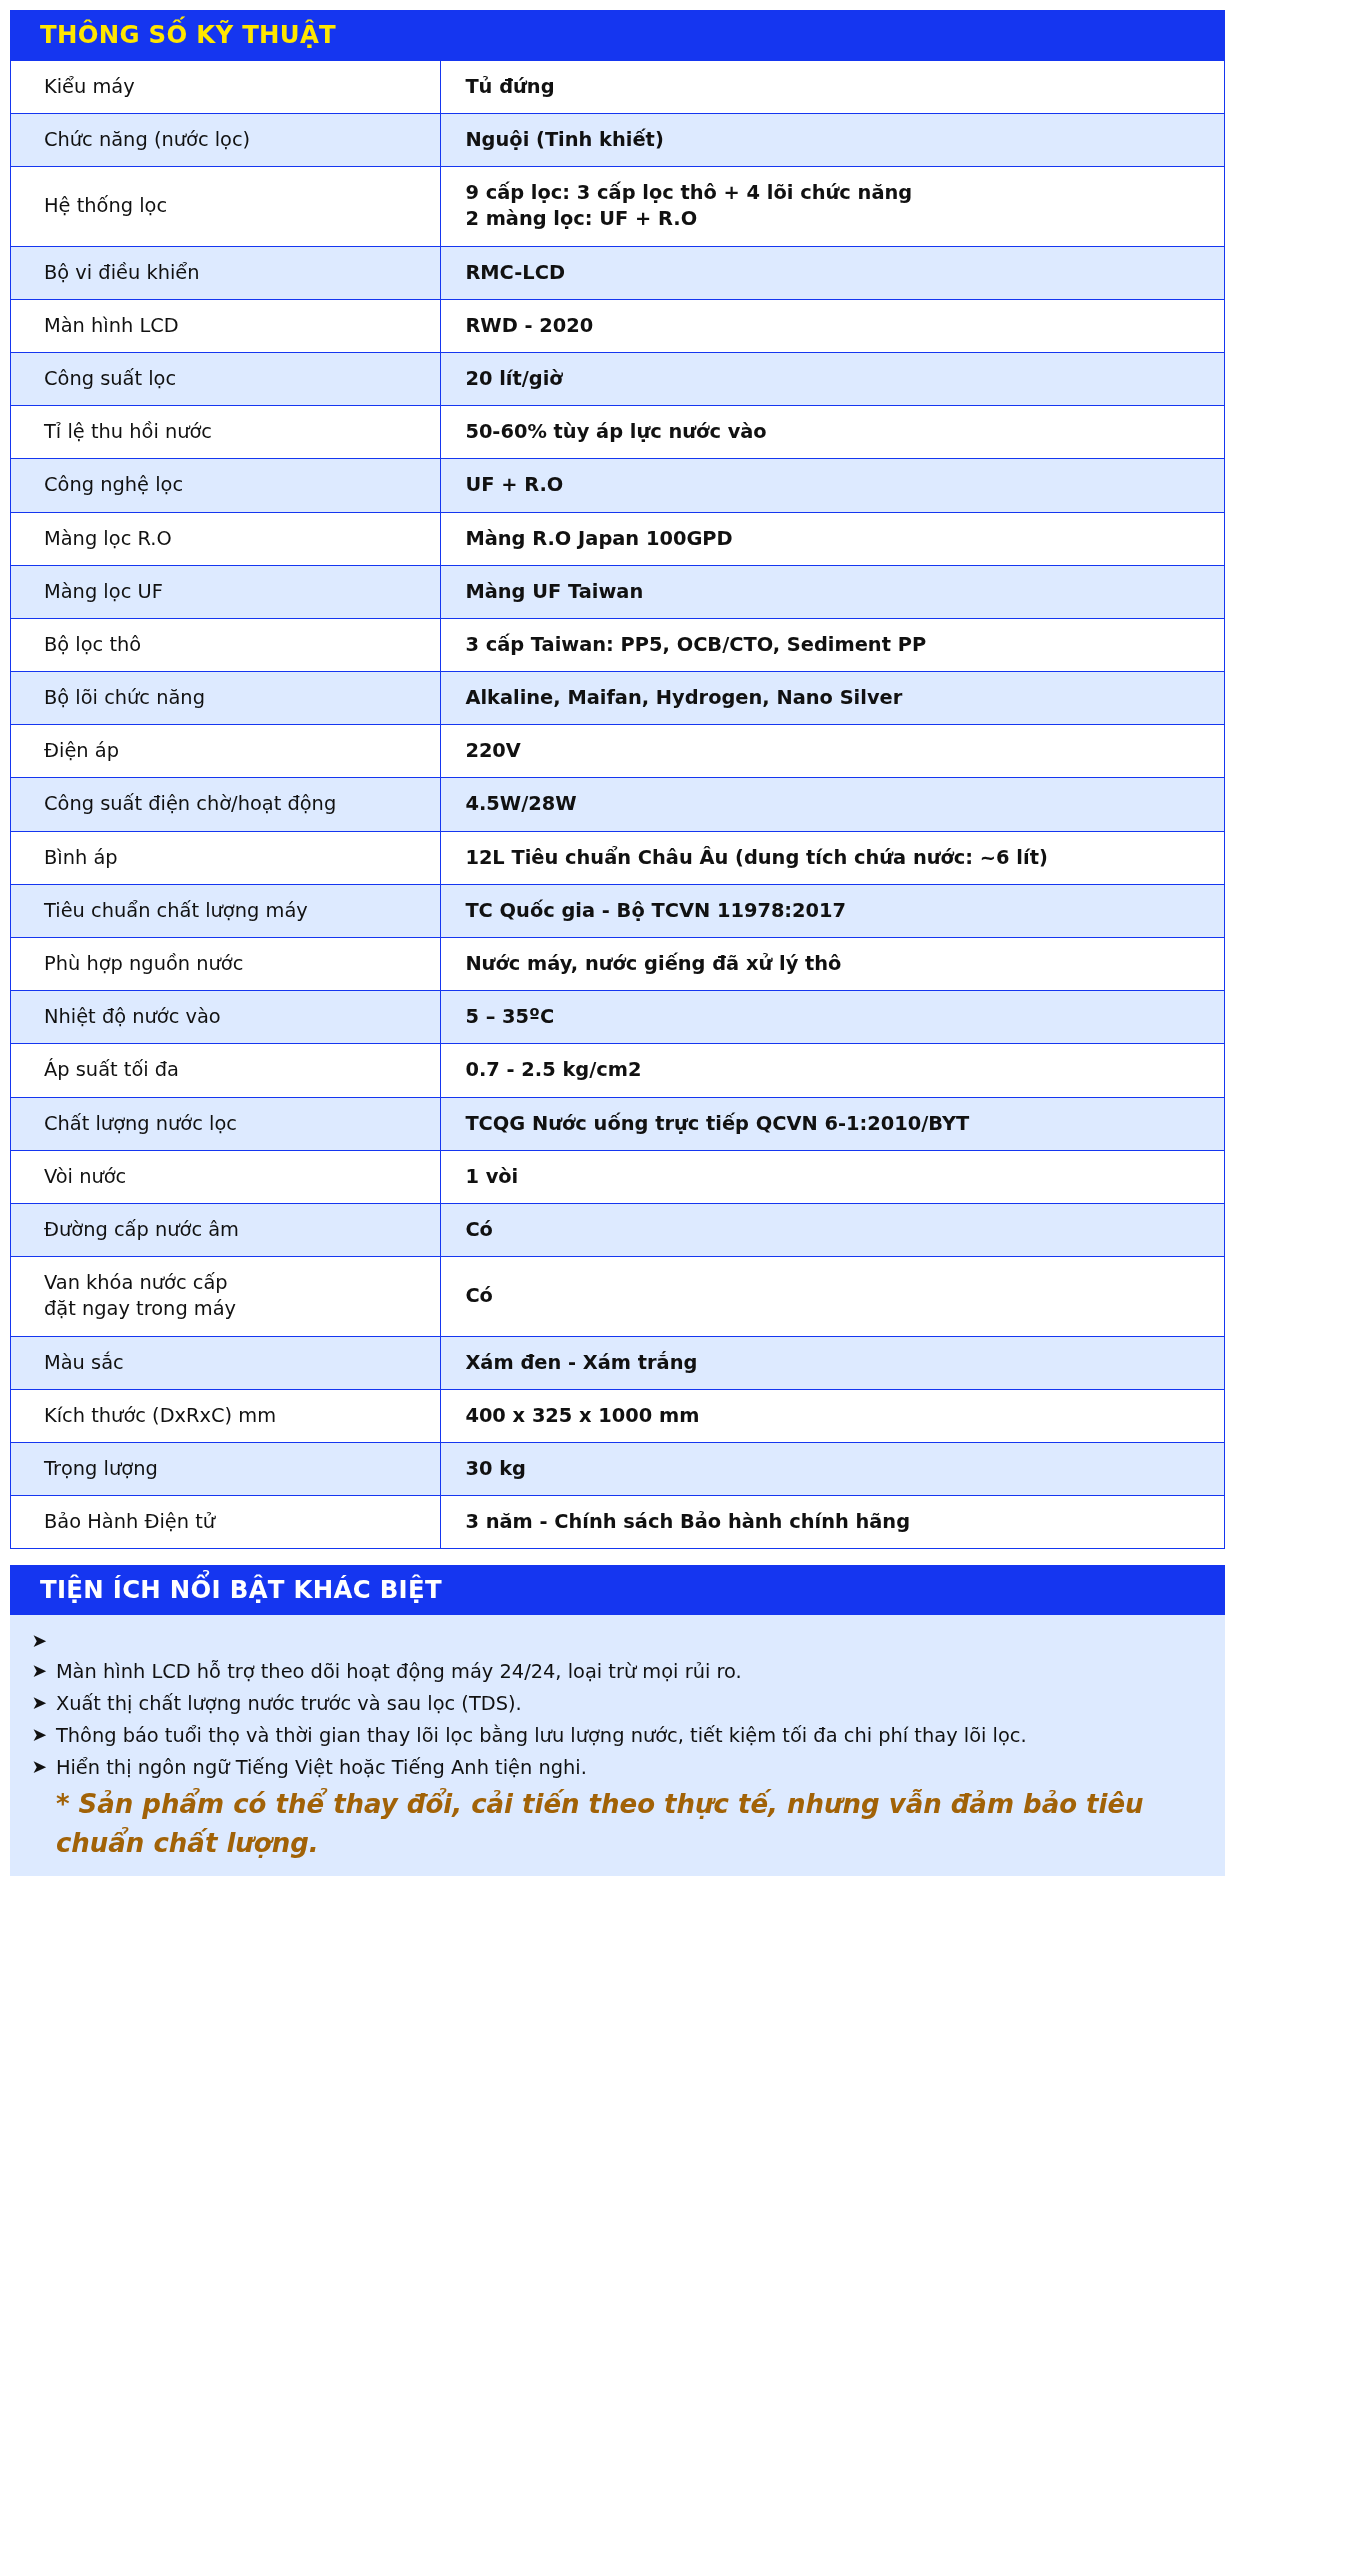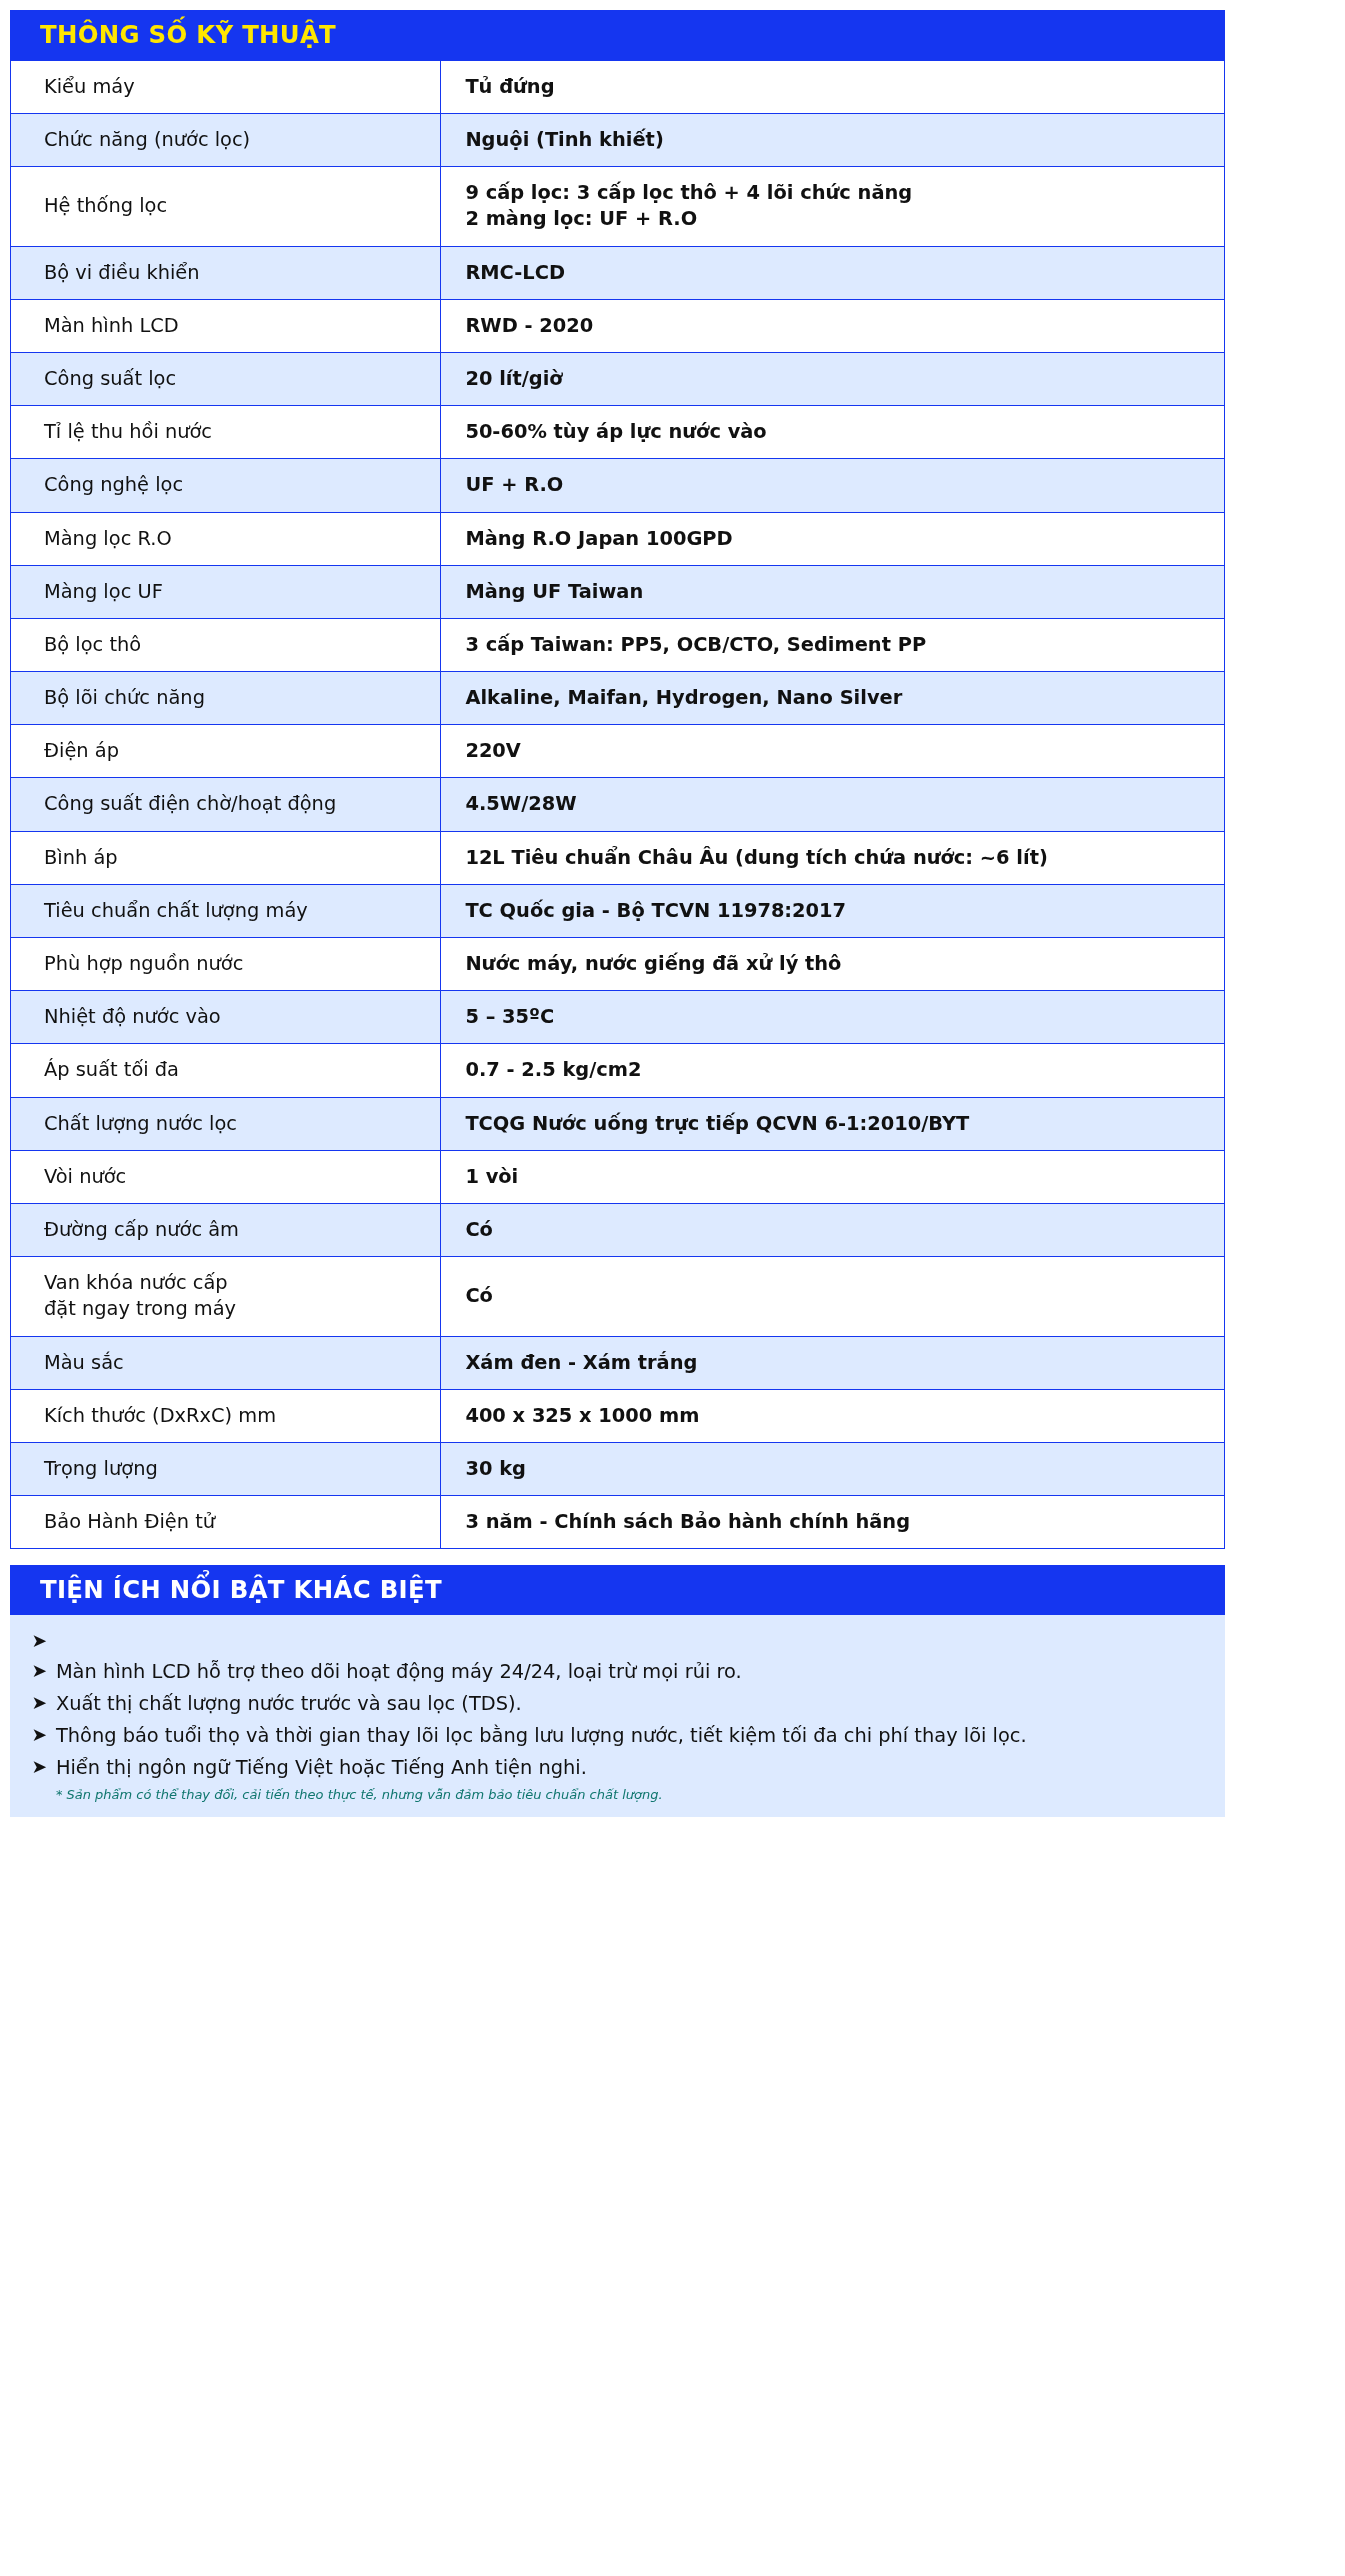--- a/index.html
+++ b/index.html
@@ -78,25 +78,25 @@
   }
   .arrow-icon {
     flex: 0 0 auto;
     width: 24.4px;
     font-size: 18.6px;
     color: #111111;
     line-height: 1.5;
   }
   .benefit-text { flex: 1 1 auto; }
   .note {
-    font-size: 13px;
+    font-size: 26px;
     line-height: 1.5;
-    font-weight: normal;
+    font-weight: bold;
     font-style: italic;
-    color: #0f766e;
+    color: #a16207;
     padding: 1.4px 0 0 24.4px;
   }
 </style>
 </head>
 <body>
 
 <div class="sheet">
 
   <div class="section-header">THÔNG SỐ KỸ THUẬT</div>
 

